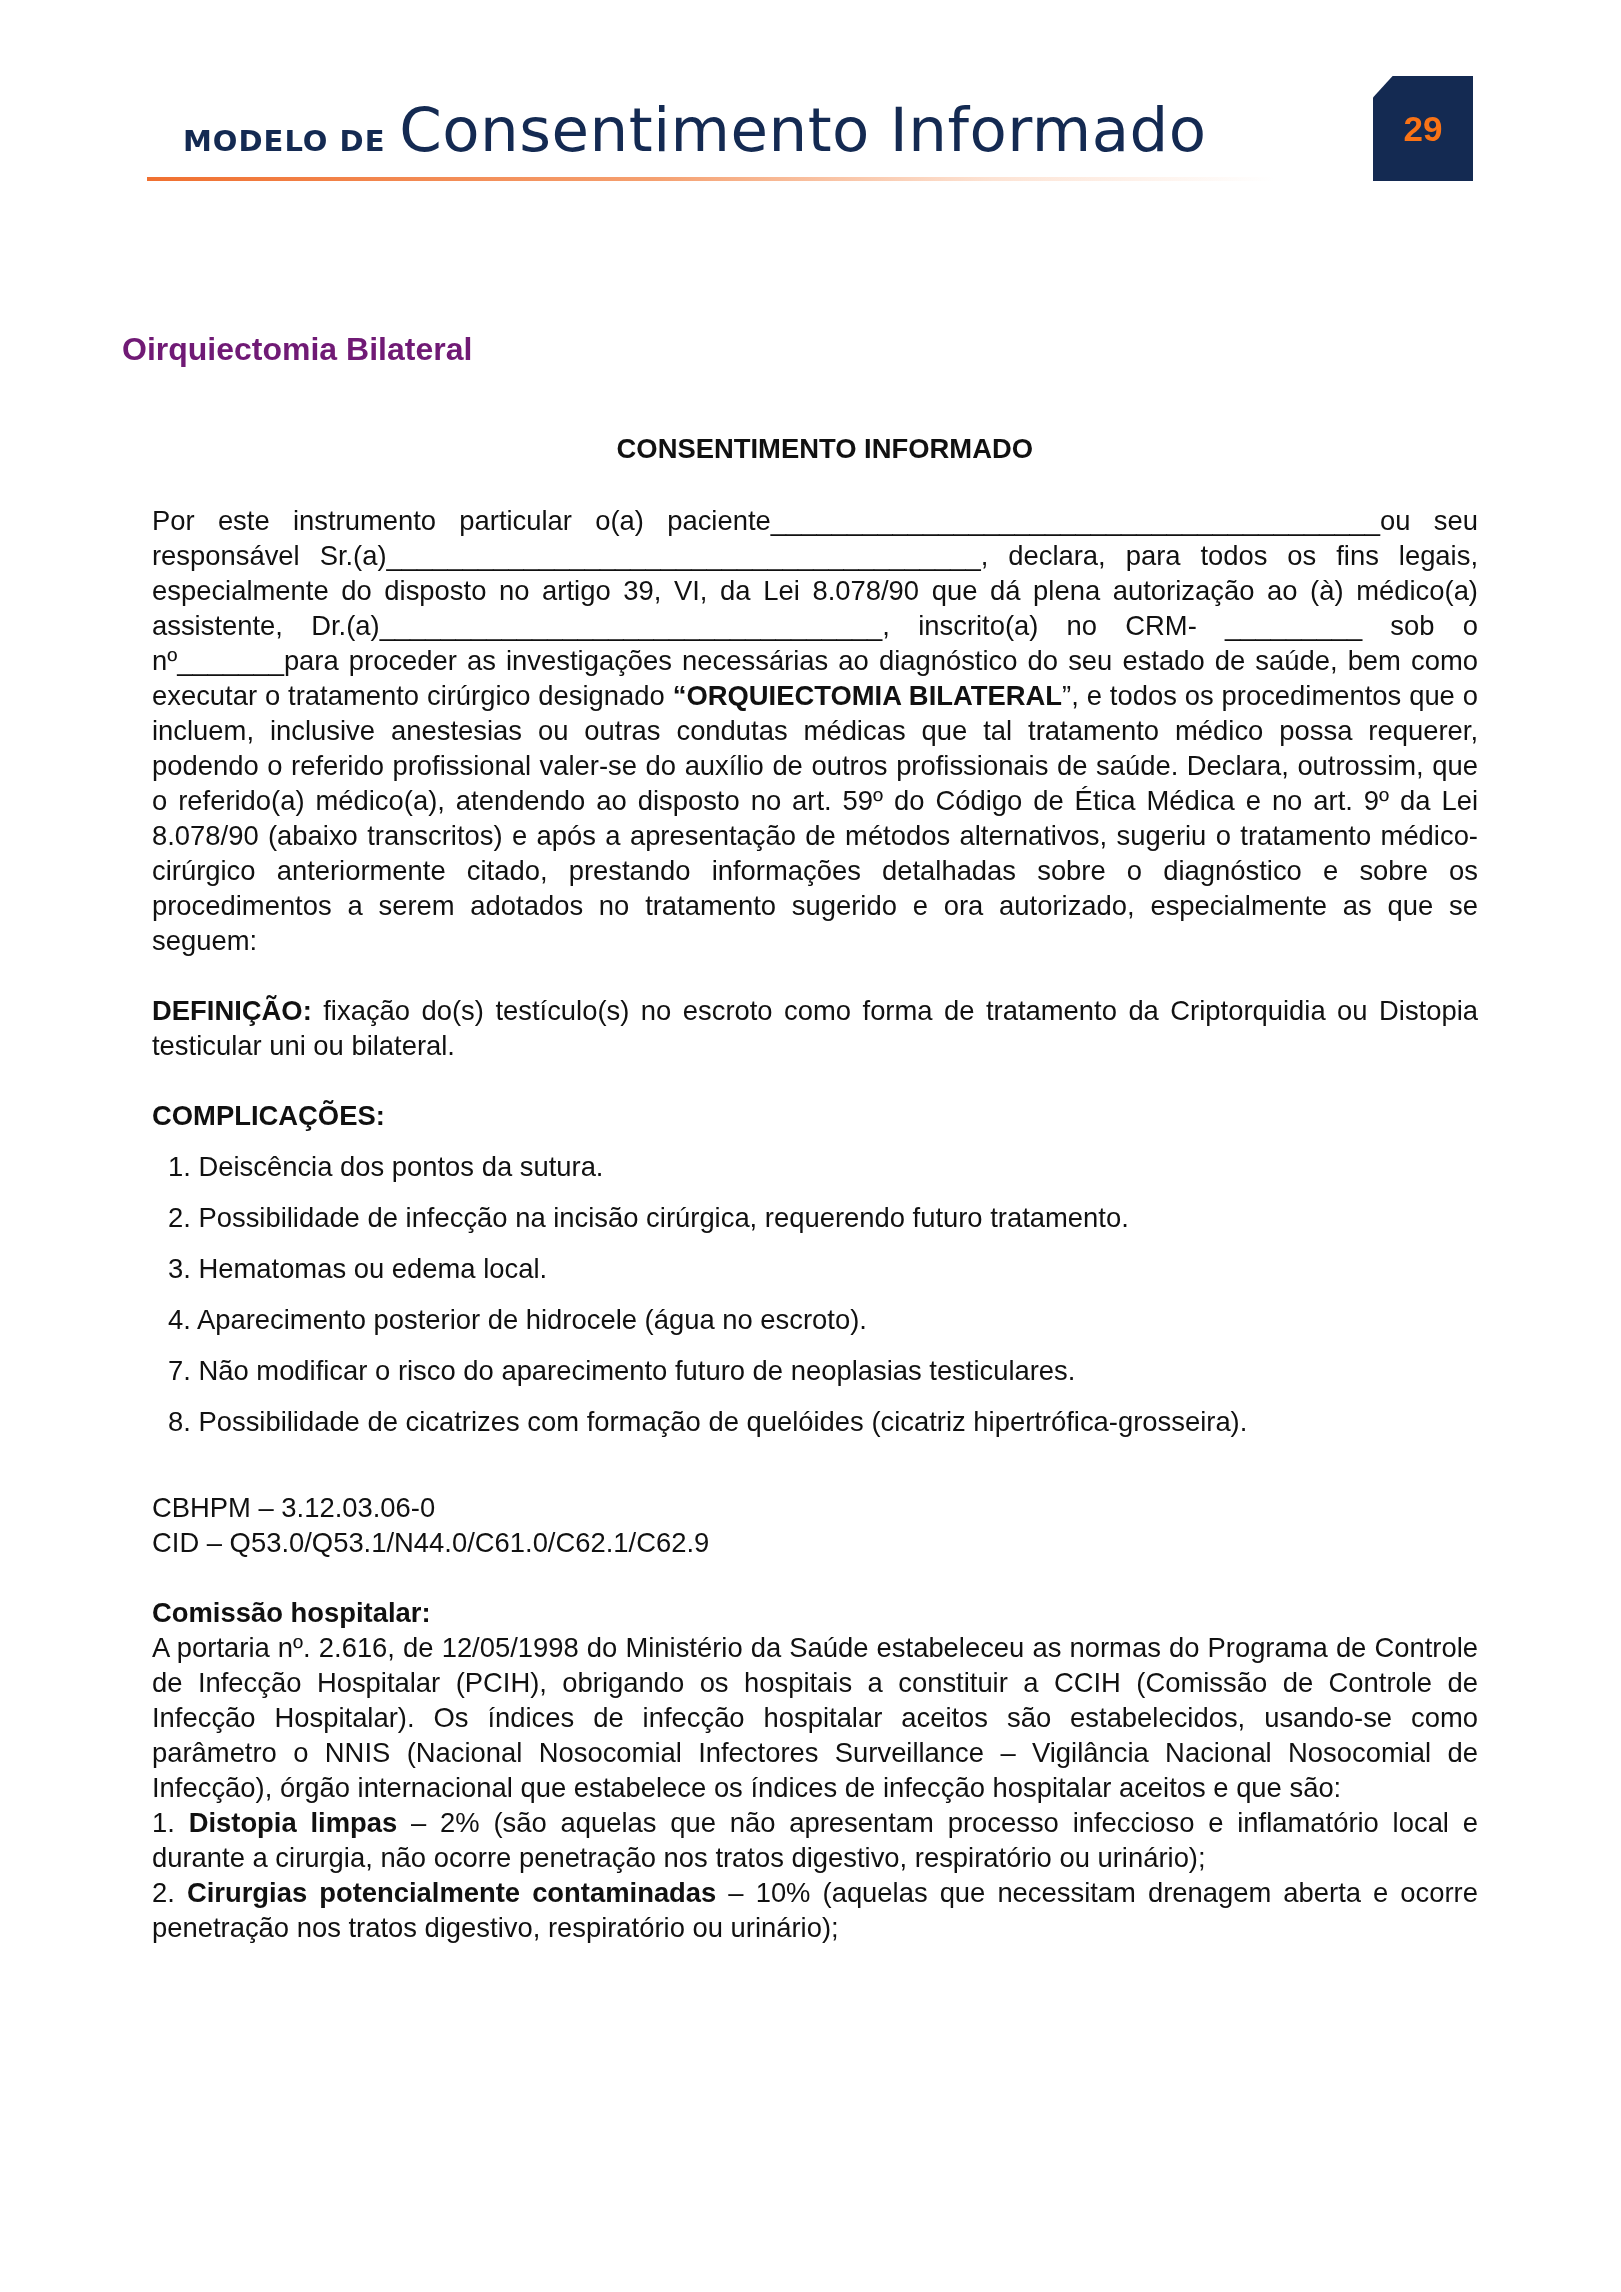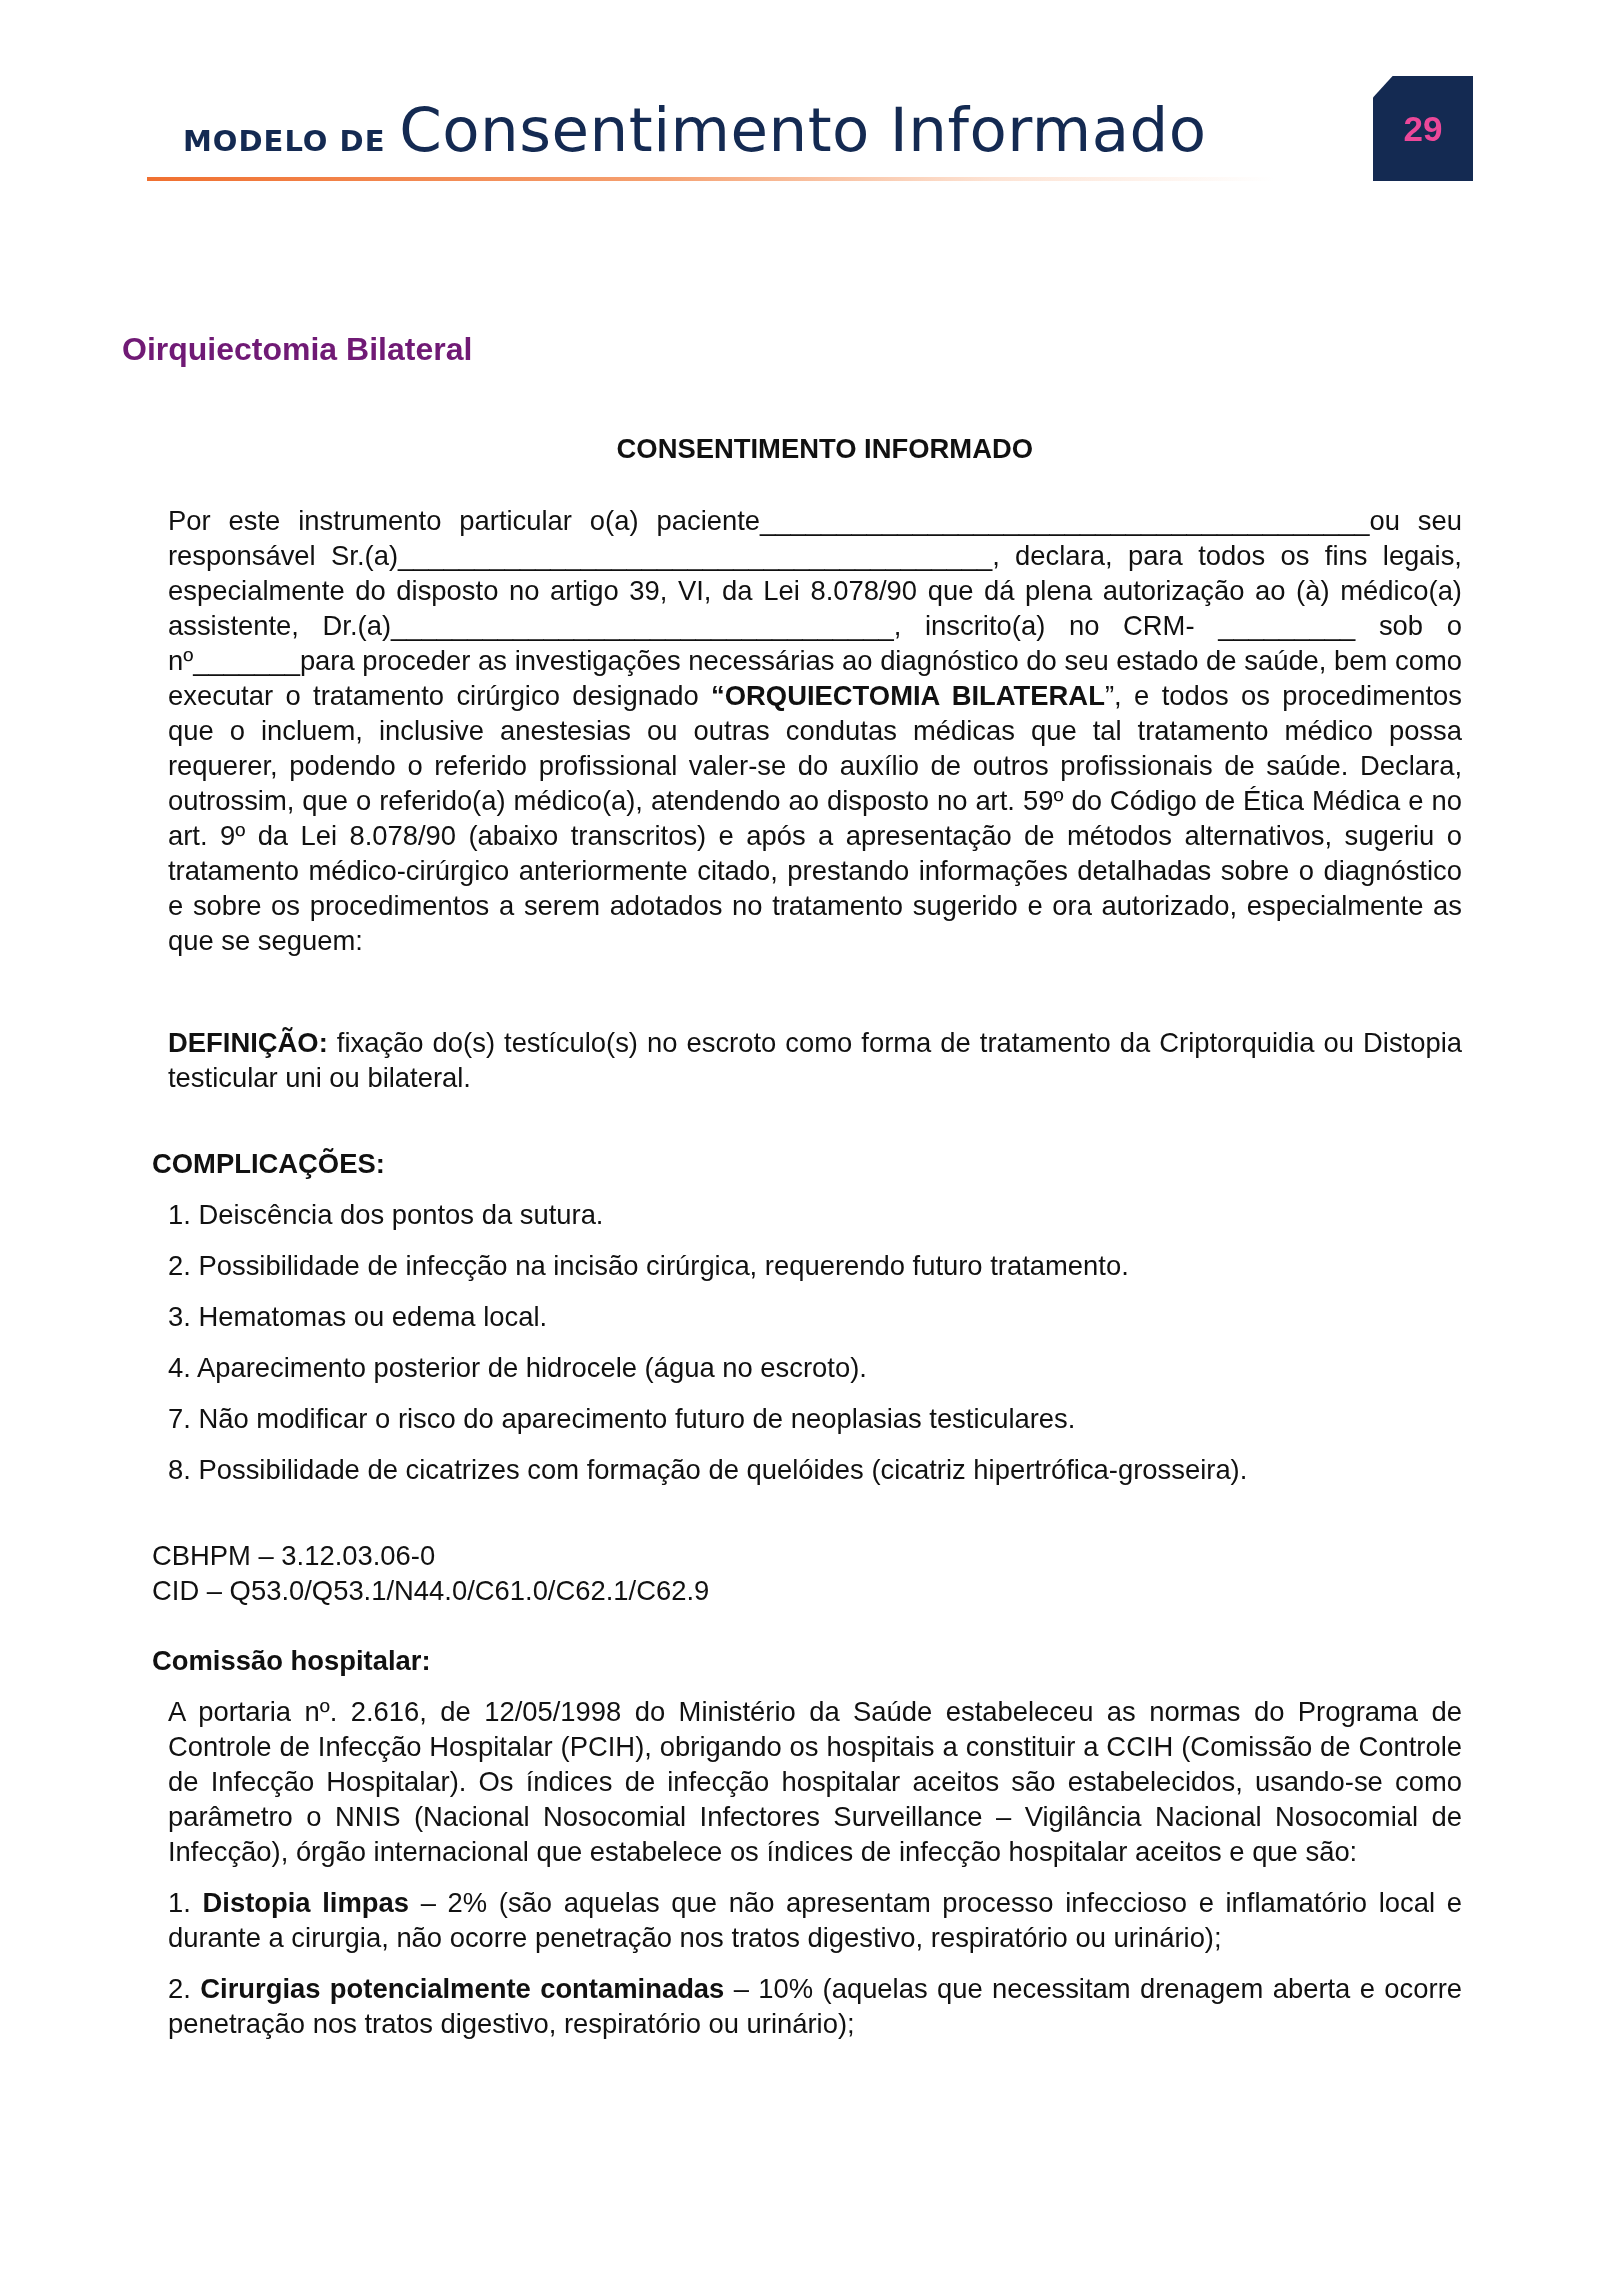--- a/index.html
+++ b/index.html
@@ -8,31 +8,31 @@
 
   .header { position: absolute; left: 147px; top: 76px; width: 1333px; height: 108px; }
   .brand { position: absolute; left: 0; top: 17.6px; white-space: nowrap; color: #142a52; }
   .brand-prefix { font-family: "DejaVu Sans", sans-serif; font-weight: bold; font-size: 29px;
                   letter-spacing: 1px; vertical-align: baseline; margin-left: 36px; }
   .brand-title { font-family: "DejaVu Sans", sans-serif; font-weight: normal; font-size: 61px;
                  letter-spacing: 0.5px; margin-left: 13.7px; vertical-align: baseline; }
   .rule { position: absolute; left: 0; top: 101px; width: 1127px; height: 3.9px;
           background: linear-gradient(to right, #f07030 0%, #f5a070 45%, #fde3d4 75%, rgba(255,255,255,0) 100%); }
   .page-badge { position: absolute; left: 1373px; top: 76px; width: 100px; height: 105px;
-                background: #142a52; color: #ec4899; display: flex; align-items: center; justify-content: center;
+                background: #142a52; color: #f97316; display: flex; align-items: center; justify-content: center;
                 clip-path: polygon(19.6px 0, 100% 0, 100% 100%, 0 100%, 0 21.6px);
                 font-family: "Liberation Sans", sans-serif; font-weight: bold; font-size: 35px; }
 
   .section-title { position: absolute; left: 122px; top: 331px; font-size: 32px; font-weight: bold;
                    color: #701a75; }
 
   .content { position: absolute; left: 152px; top: 431px; width: 1326px;
              font-size: 27.4px; line-height: 35px; }
   .doc-title { text-align: center; font-weight: bold; font-size: 27.4px; margin: 0 0 37px 0; padding-left: 19.6px; }
-  p { margin: 16px; text-align: justify; }
+  p { margin: 0; text-align: justify; }
   .gap { height: 35px; }
   b, .bold { font-weight: bold; }
   .blank { white-space: pre; }
   ol.plain { list-style: none; margin: 0; padding: 0; }
   ol.plain li { margin: 16px; }
 </style>
 </head>
 <body>
 
 <div class="header">

